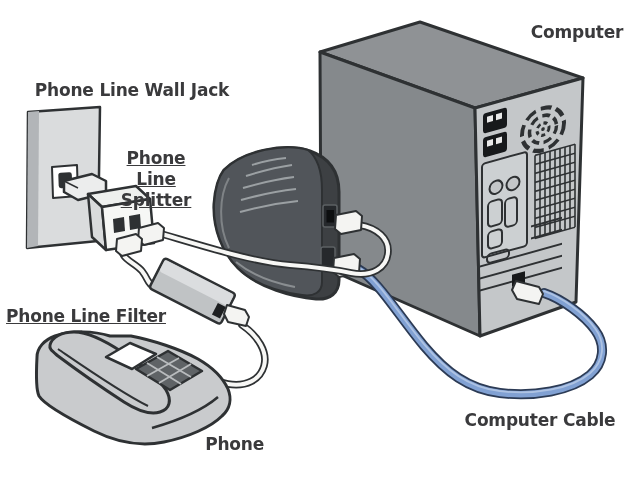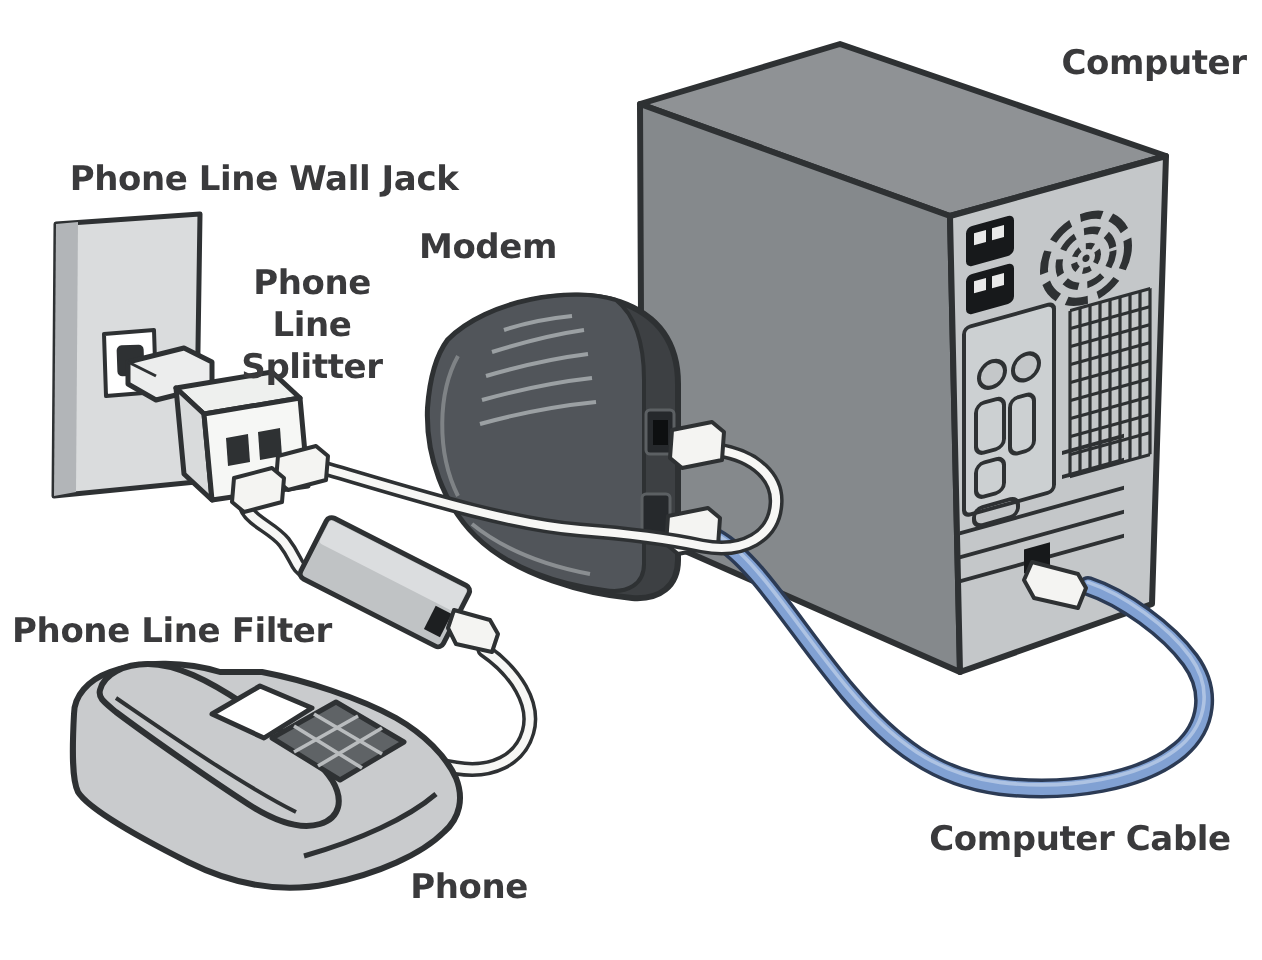--- a/index.html
+++ b/index.html
@@ -6,24 +6,24 @@
   .stage{
     position:relative;width:631px;height:480px;background:#ffffff;overflow:hidden;
     font-family:"DejaVu Sans","Liberation Sans",sans-serif;
   }
   .stage svg{position:absolute;left:0;top:0;}
   .lbl{
     position:absolute;font-size:17px;line-height:21px;font-weight:600;
     color:#3a3a3c;text-align:center;white-space:pre-line;letter-spacing:-0.2px;
   }
   .lbl-wall-jack{left:32px;top:80px;width:200px;}
-  .lbl-splitter{left:106px;top:132px;width:100px;}
+  .lbl-splitter{left:106px;top:148px;width:100px;text-decoration:underline;}
   .lbl-modem{left:204px;top:114px;width:80px;}
   .lbl-computer{left:515px;top:22px;width:100px;margin-left:12px;}
-  .lbl-filter{left:6px;top:306px;width:160px;}
+  .lbl-filter{left:6px;top:306px;width:160px;text-decoration:underline;}
   .lbl-phone{left:184px;top:434px;width:80px;text-align:right;}
   .lbl-ethernet{left:450px;top:410px;width:180px;}
 </style>
 </head>
 <body>
 
 <div class="stage">
 
   <svg width="631" height="480" viewBox="0 0 631 480">
 
@@ -183,19 +183,18 @@
           <line x1="147" y1="376" x2="179" y2="358"></line>
           <line x1="159" y1="383" x2="191" y2="364"></line>
         </g>
       </g>
     </g>
   </svg>
 
   <div class="lbl lbl-wall-jack">Phone Line Wall Jack</div>
   <div class="lbl lbl-splitter">Phone Line
 Splitter</div>
-  <div class="lbl lbl-modem">Modem</div>
   <div class="lbl lbl-computer">Computer</div>
   <div class="lbl lbl-filter">Phone Line Filter</div>
   <div class="lbl lbl-phone">Phone</div>
   <div class="lbl lbl-ethernet">Computer Cable</div>
 
 </div>
 
 </body></html>

